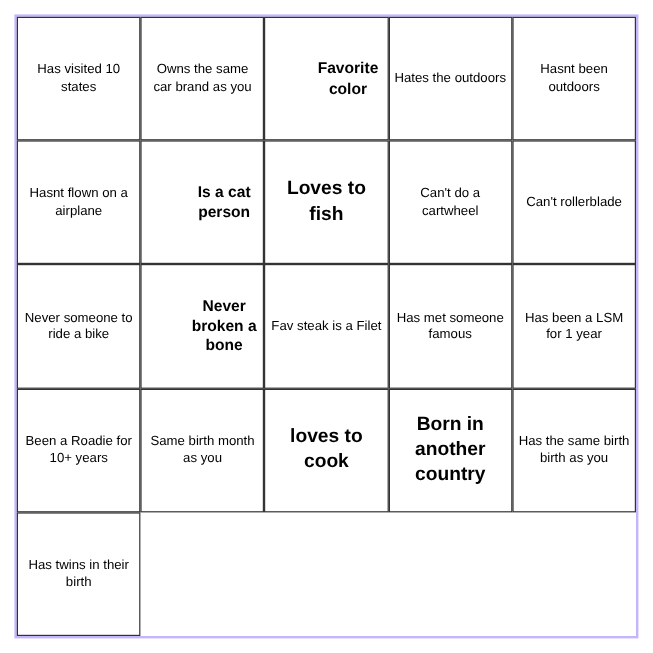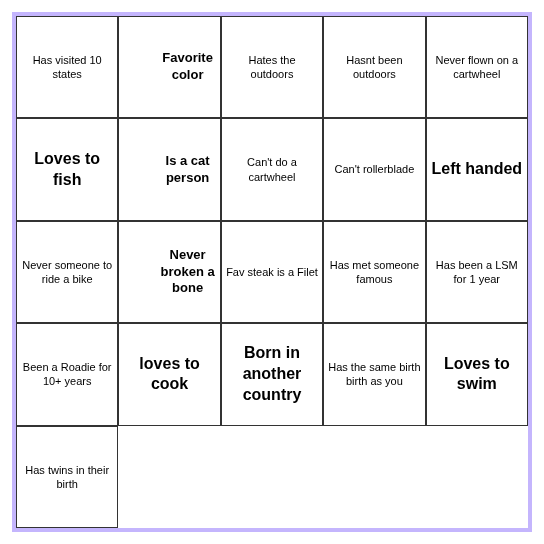--- a/index.html
+++ b/index.html
@@ -11,21 +11,21 @@
       display: flex;
       align-items: center;
       justify-content: center;
     }
     .bingo-grid {
       display: grid;
       grid-template-columns: repeat(5, 1fr);
       grid-template-rows: repeat(5, 1fr);
       width: 520px;
       height: 520px;
-      border: 4px solid #c4b5fd;
+      border: 2px solid #c4b5fd;
     }
     .bingo-cell {
       border: 1.5px solid #333;
       display: flex;
       align-items: center;
       justify-content: center;
       text-align: center;
       padding: 4px;
       font-size: 11px;
       line-height: 1.3;
@@ -39,33 +39,33 @@
       font-size: 13px;
       font-weight: bold;
       padding-left: 40px;
     }
   </style>
 </head>
 <body>
 
 <div class="bingo-grid">
 <div class="bingo-cell">Has visited 10 states</div>
+    <div class="bingo-cell">Owns the same car brand as you</div>
     <div class="bingo-cell medium-text">Favorite color</div>
     <div class="bingo-cell">Hates the outdoors</div>
     <div class="bingo-cell">Hasnt been outdoors</div>
-    <div class="bingo-cell">Never flown on a cartwheel</div>
+    <div class="bingo-cell">Hasnt flown on a airplane</div>
+    <div class="bingo-cell medium-text">Is a cat person</div>
     <div class="bingo-cell large-text">Loves to fish</div>
-    <div class="bingo-cell medium-text">Is a cat person</div>
     <div class="bingo-cell">Can't do a cartwheel</div>
     <div class="bingo-cell">Can't rollerblade</div>
-    <div class="bingo-cell large-text">Left handed</div>
     <div class="bingo-cell">Never someone to ride a bike</div>
     <div class="bingo-cell medium-text">Never broken a bone</div>
     <div class="bingo-cell">Fav steak is a Filet</div>
     <div class="bingo-cell">Has met someone famous</div>
     <div class="bingo-cell">Has been a LSM for 1 year</div>
     <div class="bingo-cell">Been a Roadie for 10+ years</div>
+    <div class="bingo-cell">Same birth month as you</div>
     <div class="bingo-cell large-text">loves to cook</div>
     <div class="bingo-cell large-text">Born in another country</div>
     <div class="bingo-cell">Has the same birth birth as you</div>
-    <div class="bingo-cell large-text">Loves to swim</div>
     <div class="bingo-cell">Has twins in their birth</div>
   </div>
 
 </body></html>

